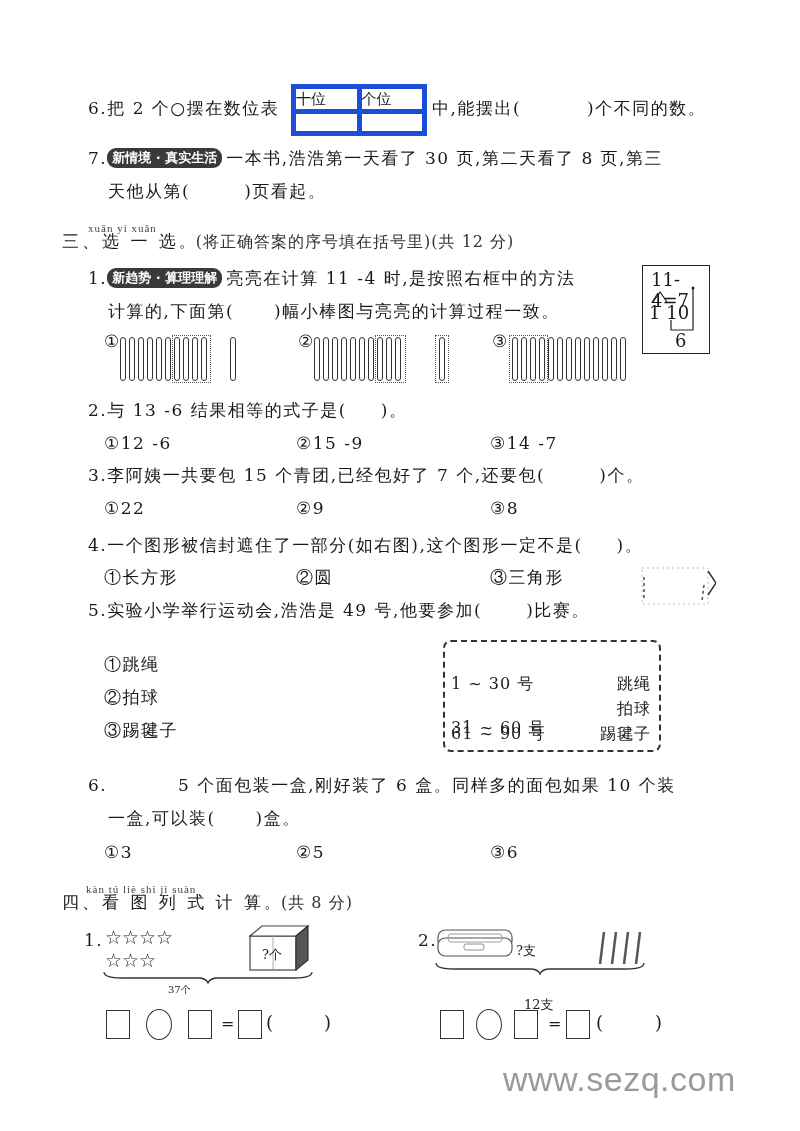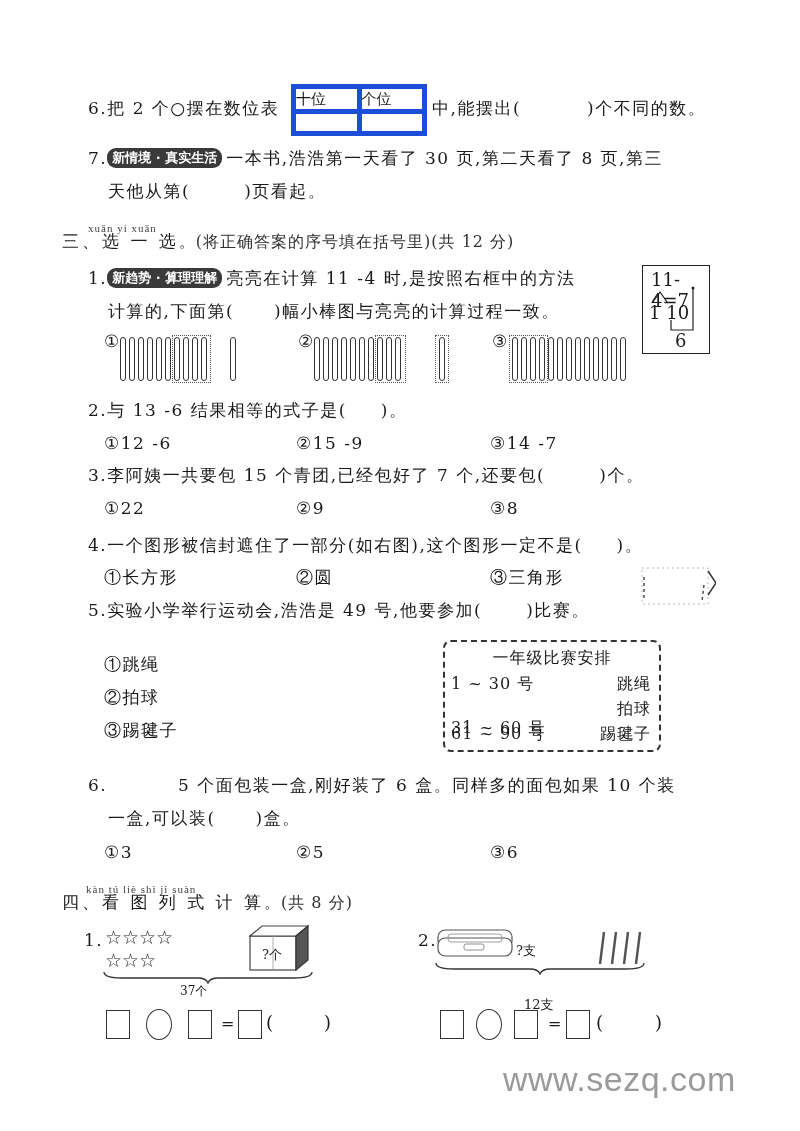--- a/index.html
+++ b/index.html
@@ -160,21 +160,20 @@
 </svg>
 
 <div class="line" style="left:88px; top:598px;">
   <span>5.</span><span>实验小学举行运动会,浩浩是 49 号,他要参加(</span><span class="gap" style="width:44px;"></span><span>)比赛。</span>
 </div>
 <div class="line" style="left:104px; top:652px;">①跳绳</div>
 <div class="line" style="left:104px; top:685px;">②拍球</div>
 <div class="line" style="left:104px; top:718px;">③踢毽子</div>
 
 <div class="schedule">
-  <div class="title">一年级比赛安排</div>
   <div class="row-l" style="top:32px;">1 ~ 30 号</div>
   <div class="row-r" style="top:32px;">跳绳</div>
   <div class="row-l" style="top:57px;margin-top:19px;">31 ~ 60 号</div>
   <div class="row-r" style="top:57px;">拍球</div>
   <div class="row-l" style="top:82px;">61 ~ 90 号</div>
   <div class="row-r" style="top:82px;">踢毽子</div>
 </div>
 
 <div class="line" style="left:88px; top:773px;">6.</div>
 <div class="line" style="left:178px; top:773px;text-align:right;">5 个面包装一盒,刚好装了 6 盒。同样多的面包如果 10 个装</div>
@@ -196,21 +195,21 @@
 <svg class="abs" style="left:248px; top:924px;" width="66" height="48">
   <rect x="2" y="12" width="46" height="34" fill="#fff" stroke="#444" stroke-width="1.2"></rect>
   <polygon points="2,12 14,2 60,2 48,12" fill="#fff" stroke="#444" stroke-width="1.2"></polygon>
   <polygon points="48,12 60,2 60,36 48,46" fill="#555" stroke="#333" stroke-width="1.2"></polygon>
   <line x1="25" y1="12" x2="25" y2="46" stroke="#999" stroke-width="0.8"></line>
 </svg>
 <div class="abs" style="left:262px; top:946px; font-size:13px;">?个</div>
 <svg class="brace" style="left:102px; top:970px;" width="212" height="14">
   <path d="M2,2 Q2,8 20,8 L96,8 Q104,8 106,13 Q108,8 116,8 L192,8 Q210,8 210,2" fill="none" stroke="#333" stroke-width="1.3"></path>
 </svg>
-<div class="abs" style="left:180px; top:983px; font-size:12px;">37个</div>
+<div class="abs" style="left:168px; top:983px; font-size:10px;">37个</div>
 <div class="box-sq" style="left:106px; top:1010px;"></div>
 <div class="box-ov" style="left:146px; top:1009px;"></div>
 <div class="box-sq" style="left:188px; top:1010px;"></div>
 <div class="eq" style="left:221px; top:1014px;">=</div>
 <div class="box-sq" style="left:238px; top:1010px;"></div>
 <div class="paren" style="left:266px; top:1012px;">(</div>
 <div class="paren" style="left:324px; top:1012px;">)</div>
 
 <div class="line" style="left:418px; top:928px;">2.</div>
 <svg class="abs" style="left:436px; top:926px;" width="80" height="32">

